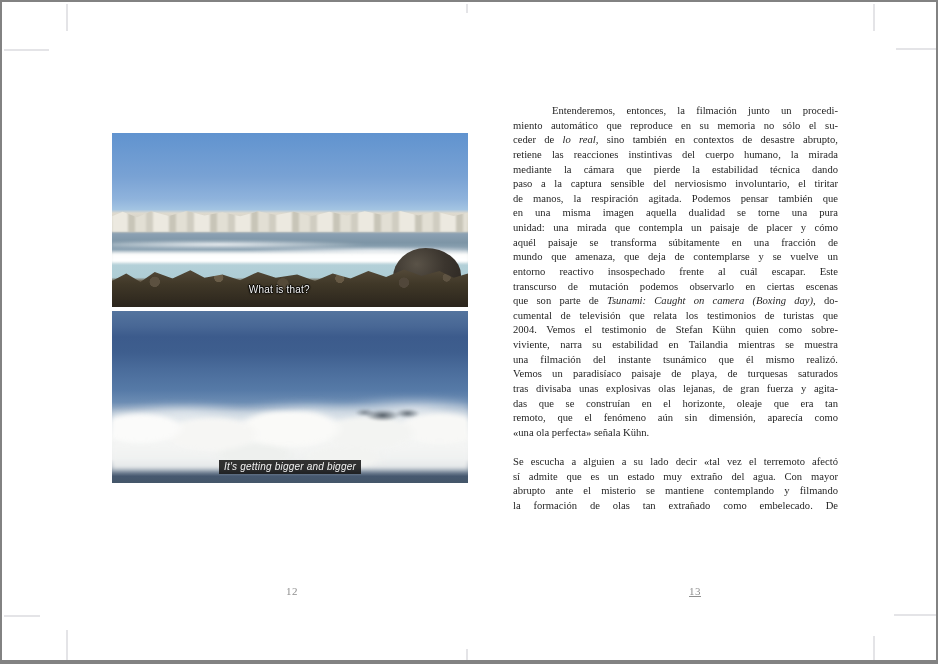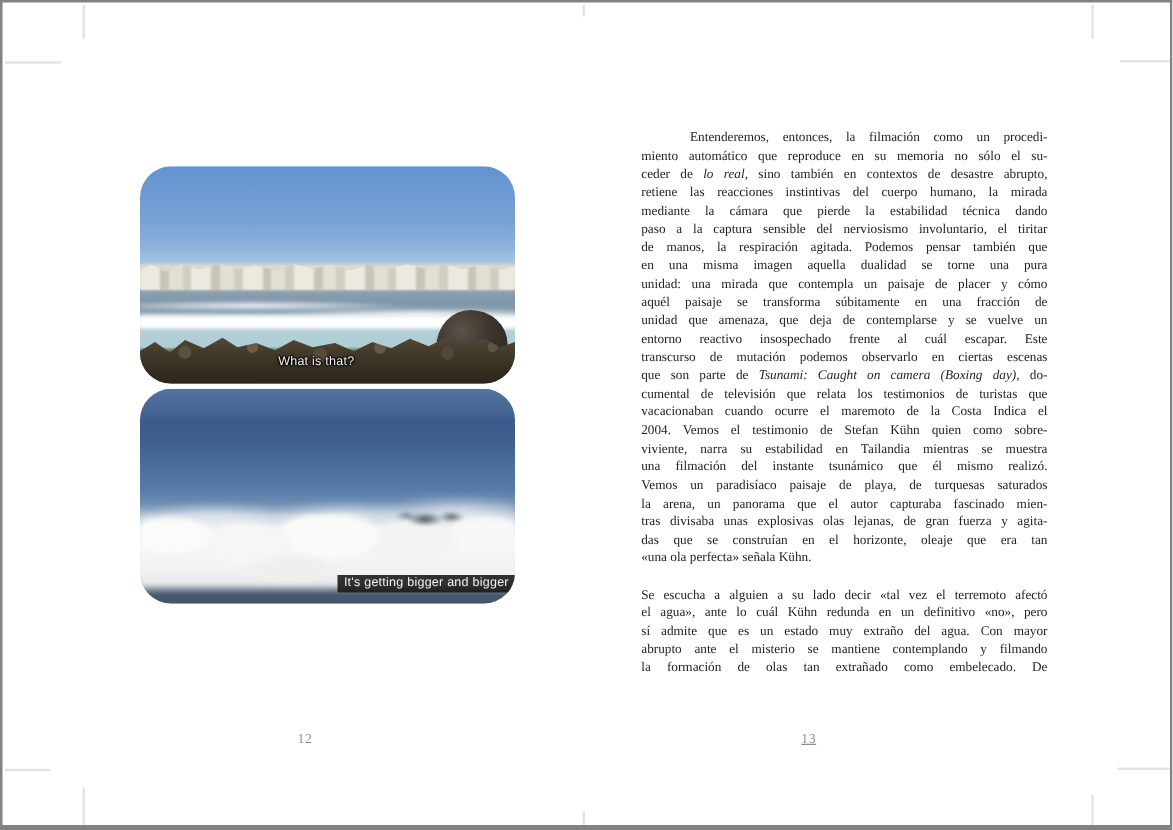--- a/index.html
+++ b/index.html
@@ -11,21 +11,21 @@
     border:2px solid #828282;
     border-bottom-width:4px;
     overflow:hidden;
     font-family:"Liberation Serif", serif;
   }
   
   .mark{position:absolute;background:#e4e4e7;}
   .mark.v{width:2px;}
   .mark.h{height:2px;}
   
-  .still{position:absolute;left:110px;width:300px;overflow:hidden;border-radius:25px;}
+  .still{position:absolute;left:110px;width:356px;overflow:hidden;}
   .still .layer{position:absolute;left:0;top:0;right:0;bottom:0;}
   #still1{top:131px;height:174px;}
   #still2{top:309px;height:172px;}
   #still1 .base{
     background:linear-gradient(180deg,
       #6093cf 0%, #79a2d4 25%, #8fb3dc 38%, #a3c4e2 44%,
       #dedacf 46%, #d2cfc3 52%, #cfccc0 56%,
       #8ba0b2 58%, #7d95a6 63%,
       #8fa5b5 67%, #eef1f0 70%, #f5f7f6 73%,
       #b3d0d8 76%, #aecdd5 83%,
@@ -101,42 +101,42 @@
     filter:blur(2px);
   }
   #still2 .debris{
     top:52%;height:16%;
     background:
       radial-gradient(ellipse 7% 30% at 76% 55%, rgba(55,65,75,.85), transparent 70%),
       radial-gradient(ellipse 5% 24% at 83% 48%, rgba(60,70,80,.75), transparent 70%),
       radial-gradient(ellipse 4% 20% at 71% 45%, rgba(70,80,90,.6), transparent 70%);
     filter:blur(1.2px);
   }
-  .sub2wrap{position:absolute;left:0;right:0;bottom:5%;text-align:right;}
+  .sub2wrap{position:absolute;left:0;right:0;bottom:5%;text-align:center;font-style:italic;}
   .sub2{
     display:inline-block;
     background:rgba(22,22,22,.88);
     color:#f2f2f2;
     font-family:"Liberation Sans", sans-serif;
     font-size:10px;letter-spacing:.2px;
     padding:1px 5px 2px 5px;
   }
   
   #bodytext{
     position:absolute;left:511px;top:102px;width:325px;
     font-size:10.6px;line-height:14.62px;color:#1f1f1f;
     text-rendering:optimizeLegibility;
   }
   #bodytext .line{text-align:justify;text-align-last:justify;white-space:normal;}
   #bodytext .line.last{text-align-last:left;}
   #bodytext .line.indent{text-indent:39px;}
   #bodytext .blank{height:14.62px;}
   
   .pagenum{
-    position:absolute;top:583px;width:60px;text-align:left;
+    position:absolute;top:583px;width:60px;text-align:right;
     font-size:11px;color:#8f8f8f;letter-spacing:.5px;
   }
   #pagenum-left{left:236px;}
   #pagenum-right{left:639px;text-decoration:underline;}
 </style>
 </head>
 <body>
 
 <div id="canvas">
 
@@ -170,47 +170,45 @@
       <div class="sub2wrap">
         <span class="sub2">It's getting bigger and bigger</span>
       </div>
     </div>
 
     <div class="pagenum" id="pagenum-left">12</div>
   </div>
 
   <div>
     <div id="bodytext">
-        <div class="line indent">Entenderemos, entonces, la filmación como un procedi-</div>
+        <div class="line indent">Entenderemos, entonces, la filmación junto un procedi-</div>
         <div class="line">miento automático que reproduce en su memoria no sólo el su-</div>
         <div class="line">ceder de <i>lo real,</i> sino también en contextos de desastre abrupto,</div>
         <div class="line">retiene las reacciones instintivas del cuerpo humano, la mirada</div>
         <div class="line">mediante la cámara que pierde la estabilidad técnica dando</div>
         <div class="line">paso a la captura sensible del nerviosismo involuntario, el tiritar</div>
         <div class="line">de manos, la respiración agitada. Podemos pensar también que</div>
         <div class="line">en una misma imagen aquella dualidad se torne una pura</div>
         <div class="line">unidad: una mirada que contempla un paisaje de placer y cómo</div>
         <div class="line">aquél paisaje se transforma súbitamente en una fracción de</div>
-        <div class="line">unidad que amenaza, que deja de contemplarse y se vuelve un</div>
+        <div class="line">mundo que amenaza, que deja de contemplarse y se vuelve un</div>
         <div class="line">entorno reactivo insospechado frente al cuál escapar. Este</div>
         <div class="line">transcurso de mutación podemos observarlo en ciertas escenas</div>
         <div class="line">que son parte de <i>Tsunami: Caught on camera (Boxing day),</i> do-</div>
         <div class="line">cumental de televisión que relata los testimonios de turistas que</div>
-        <div class="line">vacacionaban cuando ocurre el maremoto de la Costa Indica el</div>
         <div class="line">2004. Vemos el testimonio de Stefan Kühn quien como sobre-</div>
         <div class="line">viviente, narra su estabilidad en Tailandia mientras se muestra</div>
         <div class="line">una filmación del instante tsunámico que él mismo realizó.</div>
         <div class="line">Vemos un paradisíaco paisaje de playa, de turquesas saturados</div>
-        <div class="line">la arena, un panorama que el autor capturaba fascinado mien-</div>
         <div class="line">tras divisaba unas explosivas olas lejanas, de gran fuerza y agita-</div>
         <div class="line">das que se construían en el horizonte, oleaje que era tan</div>
+        <div class="line">remoto, que el fenómeno aún sin dimensión, aparecía como</div>
         <div class="line last">«una ola perfecta» señala Kühn.</div>
         <div class="blank"></div>
         <div class="line">Se escucha a alguien a su lado decir «tal vez el terremoto afectó</div>
-        <div class="line">el agua», ante lo cuál Kühn redunda en un definitivo «no», pero</div>
         <div class="line">sí admite que es un estado muy extraño del agua. Con mayor</div>
         <div class="line">abrupto ante el misterio se mantiene contemplando y filmando</div>
         <div class="line">la formación de olas tan extrañado como embelecado. De</div>
       </div>
     <div class="pagenum" id="pagenum-right">13</div>
   </div>
 
 </div>
 
 </body></html>

